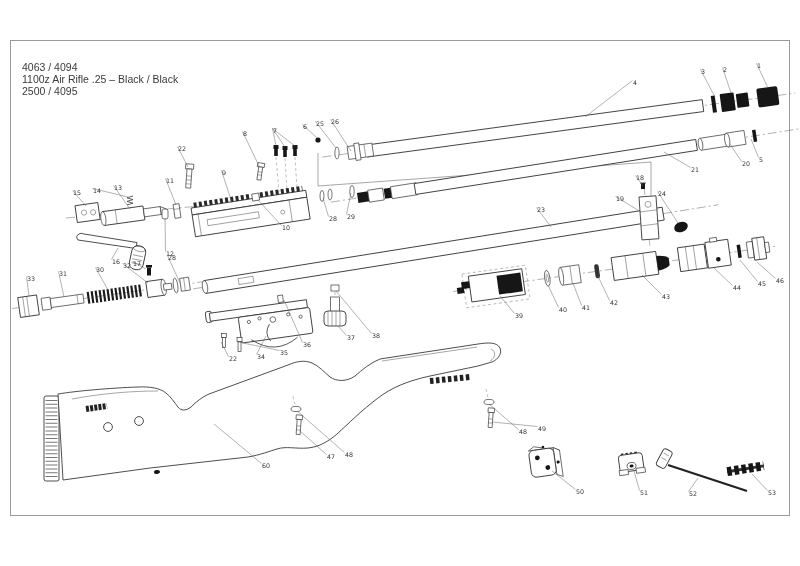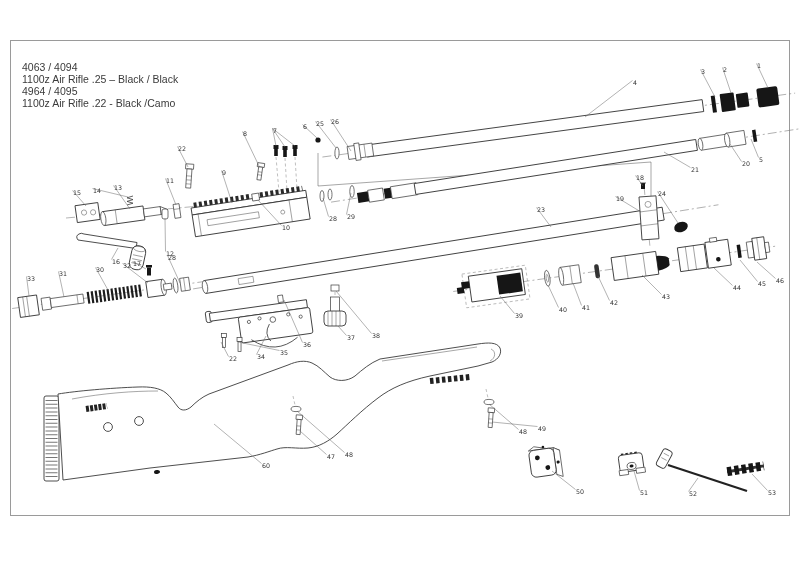--- a/index.html
+++ b/index.html
@@ -21,22 +21,21 @@
   .plabel{fill:#333;font-size:6.3px;font-family:"DejaVu Sans",sans-serif;}
 </style>
 </head>
 <body>
 
 <div id="page">
 
   <div id="titleblock">
     <div>4063 / 4094</div>
     <div>1100z Air Rifle .25 – Black / Black</div>
-    <div>4964 / 4095</div>
-    <div>1100z Air Rifle .22 - Black /Camo</div>
+    <div>2500 / 4095</div>
   </div>
 
   <svg id="art" width="800" height="566" viewBox="0 0 800 566">
 
     <rect x="10.5" y="40.5" width="779" height="475" fill="none" stroke="#9a9a9a" stroke-width="1"></rect>
 
     <path class="th" d="M318,153 L318,186 L651,162 L651,217" stroke="#8a8a8a"></path>
 
     <g transform="translate(367,151) rotate(-7.7)">
       <line class="cl" x1="-45" y1="0" x2="432" y2="0"></line>

